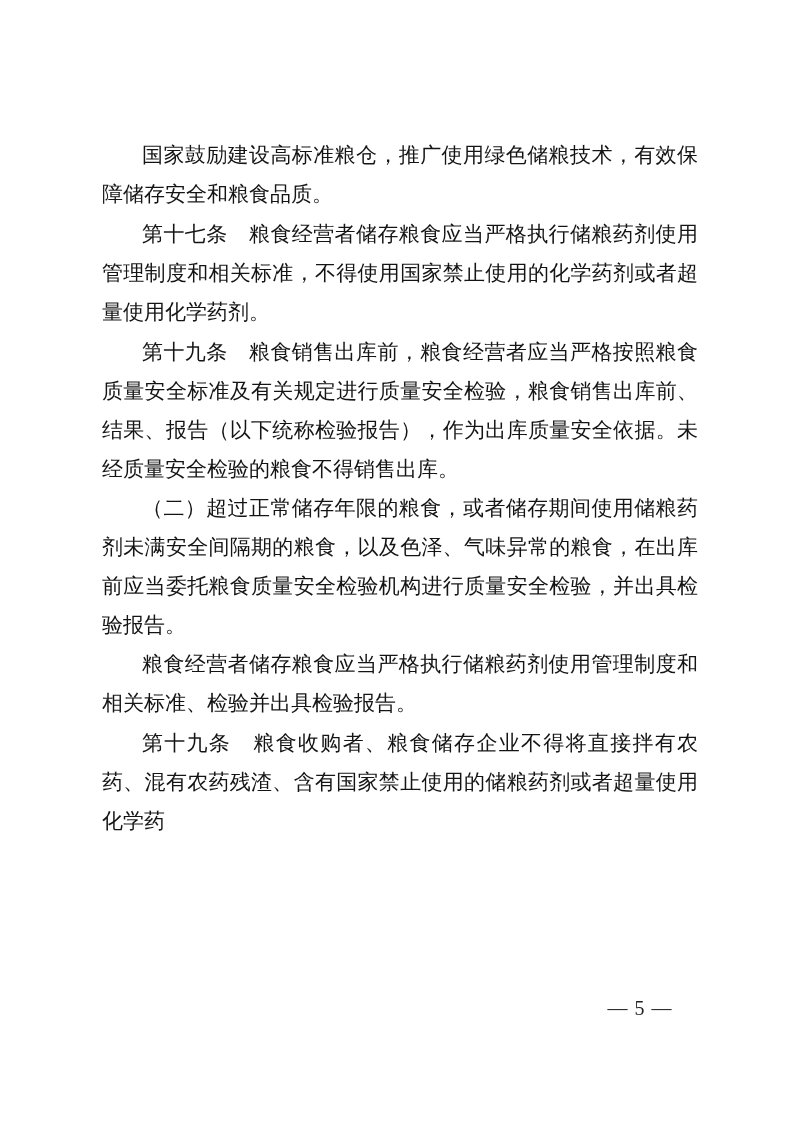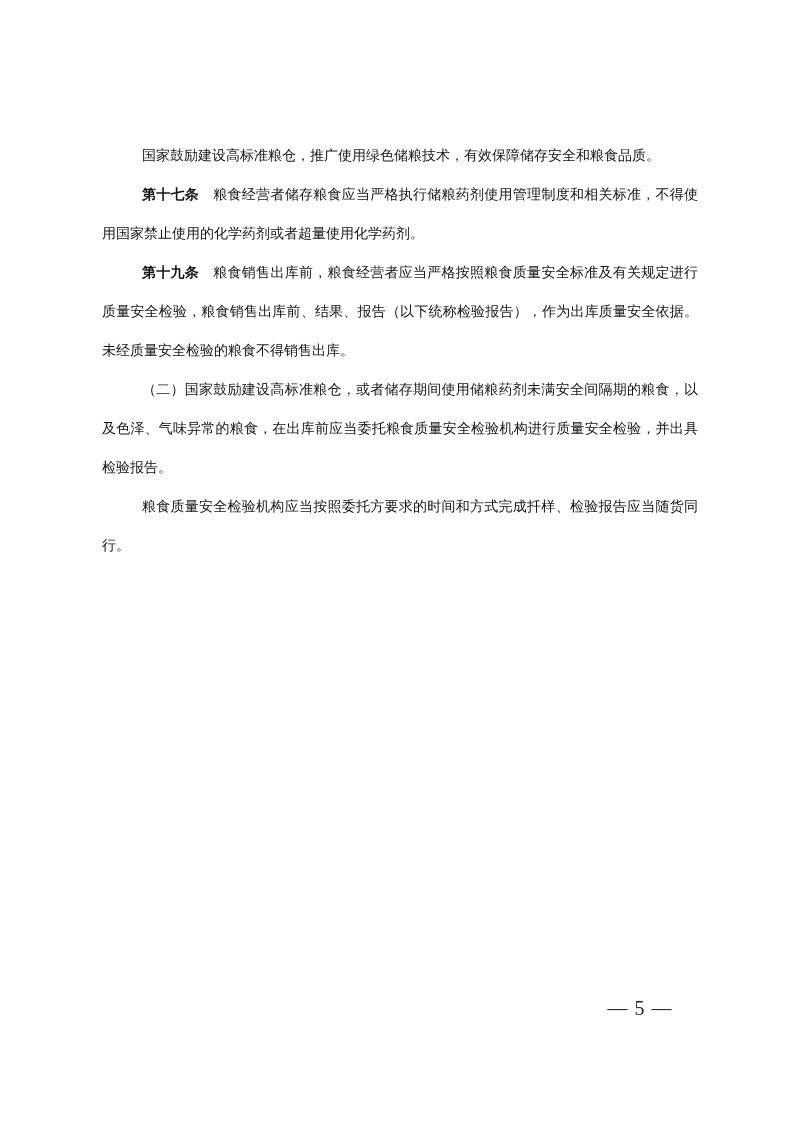--- a/index.html
+++ b/index.html
@@ -21,33 +21,33 @@
   }
   .doc-body {
     position: absolute;
     top: 136px;
     left: 102px;
     width: 596px;
   }
   .para {
     margin: 0;
     padding: 0;
-    font-size: 14px;
+    font-size: 21px;
     line-height: 39px;
     color: #141414;
     text-align: justify;
     text-justify: inter-ideograph;
     text-indent: 40px;
   }
   .para .seg {
     font-family: "Liberation Serif", "DejaVu Serif", serif;
   }
   .para .seg-bold {
     font-family: "Liberation Sans", "DejaVu Sans", sans-serif;
-    font-weight: 700;
+    font-weight: 400;
   }
   .page-number {
     position: absolute;
     top: 996px;
     left: 598px;
     width: 84px;
     font-size: 20px;
     line-height: 24px;
     letter-spacing: 1px;
     color: #222222;
@@ -57,17 +57,18 @@
   }
 </style>
 </head>
 <body>
 
 <div class="page">
   <main class="doc-body" id="doc-body">
       <p class="para"><span class="seg">国家鼓励建设高标准粮仓，推广使用绿色储粮技术，有效保障储存安全和粮食品质。</span></p>
       <p class="para"><span class="seg seg-bold">第十七条</span><span class="seg">　粮食经营者储存粮食应当严格执行储粮药剂使用管理制度和相关标准，不得使用国家禁止使用的化学药剂或者超量使用化学药剂。</span></p>
       <p class="para"><span class="seg seg-bold">第十九条</span><span class="seg">　粮食销售出库前，粮食经营者应当严格按照粮食质量安全标准及有关规定进行质量安全检验，粮食销售出库前、结果、报告（以下统称检验报告），作为出库质量安全依据。未经质量安全检验的粮食不得销售出库。</span></p>
-      <p class="para"><span class="seg">（二）国家鼓励建设高标准粮仓，或者储存期间使用储粮药剂未满安全间隔期的粮食，以及色泽、气味异常的粮食，在出库前应当委托粮食质量安全检验机构进行质量安全检验，并出具检验报告。</span></p>
-      <p class="para"><span class="seg">粮食质量安全检验机构应当按照委托方要求的时间和方式完成扦样、检验报告应当随货同行。</span></p>
+      <p class="para"><span class="seg">（二）超过正常储存年限的粮食，或者储存期间使用储粮药剂未满安全间隔期的粮食，以及色泽、气味异常的粮食，在出库前应当委托粮食质量安全检验机构进行质量安全检验，并出具检验报告。</span></p>
+      <p class="para"><span class="seg">粮食经营者储存粮食应当严格执行储粮药剂使用管理制度和相关标准、检验并出具检验报告。</span></p>
+      <p class="para"><span class="seg seg-bold">第十九条</span><span class="seg">　粮食收购者、粮食储存企业不得将直接拌有农药、混有农药残渣、含有国家禁止使用的储粮药剂或者超量使用化学药</span></p>
     </main>
   <div class="page-number">— 5 —</div>
 </div>
 
 </body></html>

